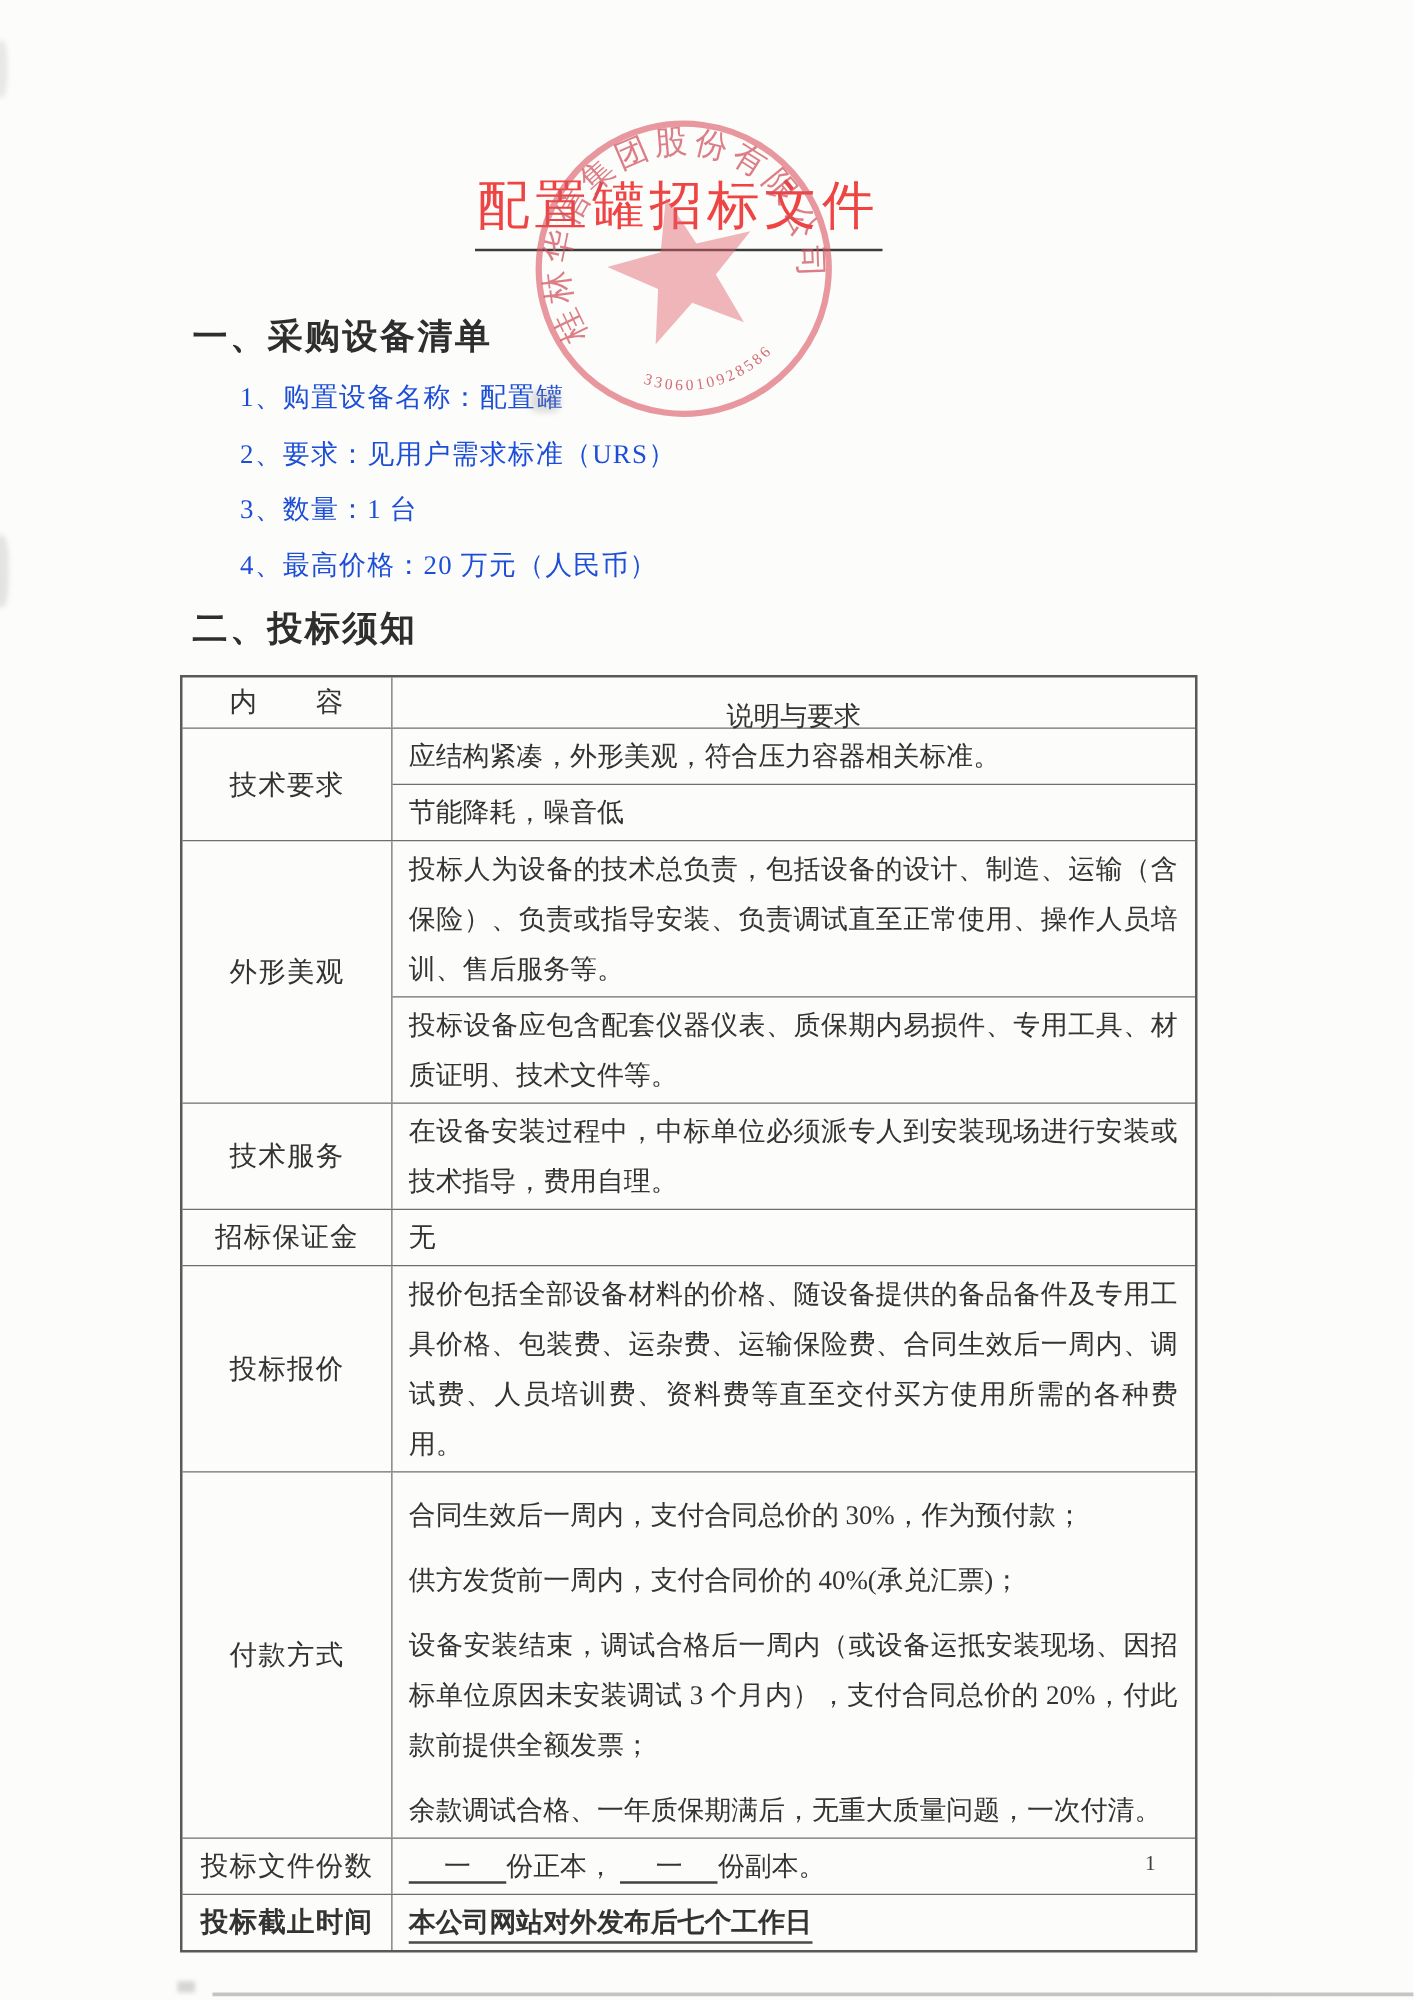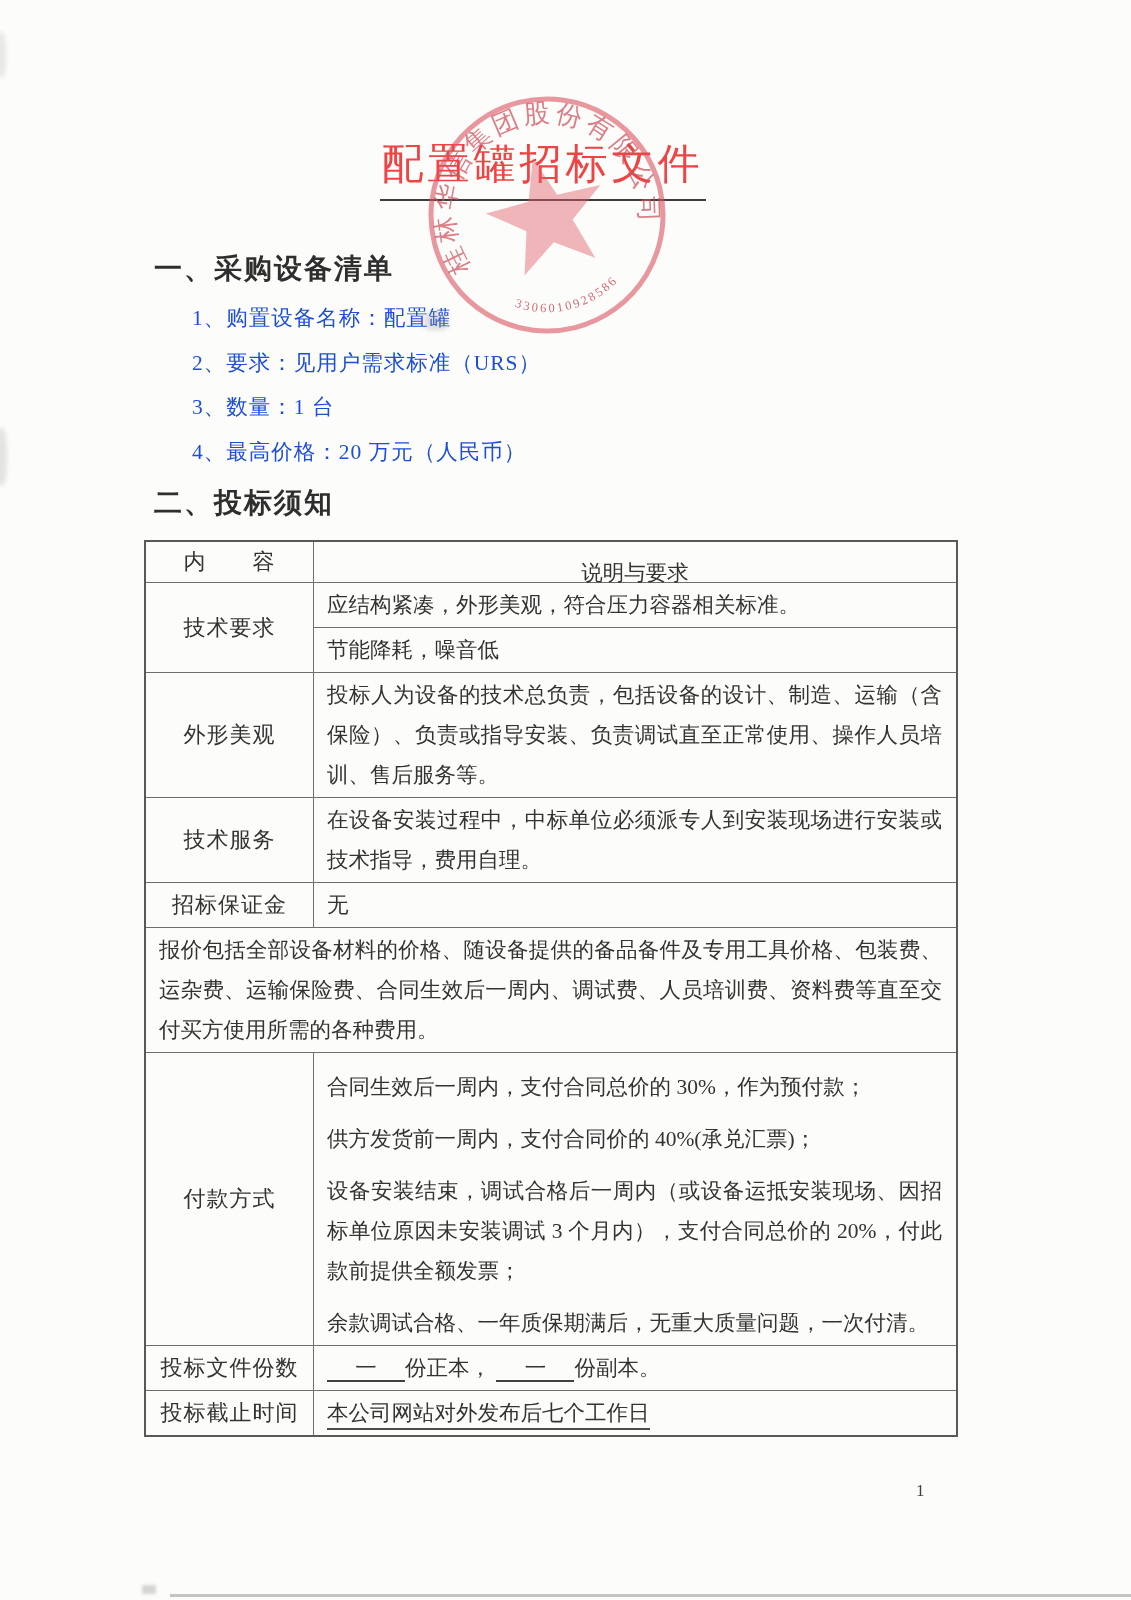--- a/index.html
+++ b/index.html
@@ -15,21 +15,21 @@
                  font-size:28px; color:#2e2e2e; letter-spacing:2px; }
   .sec1 { top:250px; } .sec2 { top:484px; }
 
   .items { position:absolute; left:192px; top:296px; font-family:"Liberation Serif",serif;
            font-size:21.5px; color:#1d4ed8; }
   .items .it { height:44.5px; line-height:44.5px; letter-spacing:1px; }
 
   .tbl { position:absolute; left:144px; top:540px; width:814px; box-sizing:border-box;
          border:2px solid #595959; font-family:"Liberation Serif",serif; font-size:21.5px; color:#333; }
   .trow { display:flex; border-bottom:1.5px solid #6e6e6e; }
-  .trow:last-child { border-bottom:none; }
+  .trow:last-child { border-bottom:none;font-weight:bold; }
   .lcell { flex:0 0 168px; width:168px; box-sizing:border-box; border-right:1.5px solid #6e6e6e;
            display:flex; align-items:center; justify-content:center; text-align:right;
            font-size:22px; letter-spacing:1px; padding:2px 4px; }
   .rcell { flex:1 1 auto; min-width:0; display:flex; flex-direction:column; justify-content:center; }
   .sub { padding:2px 14px 2px 13px; line-height:40px; text-align:justify; border-bottom:1.5px solid #6e6e6e; }
   .sub:last-child { border-bottom:none; }
   .hdr-row { height:40px; }
   .hdr-row .lcell { font-size:22px; }
   .rcell-hdr { flex:1; display:flex; align-items:center; justify-content:center;margin-top:20px; }
   .pline { line-height:40px; text-align:justify;margin-top:12px; }
@@ -96,38 +96,40 @@
       <div class="rcell">
         <div class="sub nojust">应结构紧凑，外形美观，符合压力容器相关标准。</div>
         <div class="sub nojust">节能降耗，噪音低</div>
       </div>
     </div>
 
     <div class="trow">
       <div class="lcell">外形美观</div>
       <div class="rcell">
         <div class="sub">投标人为设备的技术总负责，包括设备的设计、制造、运输（含保险）、负责或指导安装、负责调试直至正常使用、操作人员培训、售后服务等。</div>
+        <div class="sub">投标设备应包含配套仪器仪表、质保期内易损件、专用工具、材质证明、技术文件等。</div>
       </div>
     </div>
 
     <div class="trow">
       <div class="lcell">技术服务</div>
       <div class="rcell">
         <div class="sub">在设备安装过程中，中标单位必须派专人到安装现场进行安装或技术指导，费用自理。</div>
       </div>
     </div>
 
     <div class="trow">
       <div class="lcell">招标保证金</div>
       <div class="rcell">
         <div class="sub nojust">无</div>
       </div>
     </div>
 
     <div class="trow">
+      <div class="lcell">投标报价</div>
       <div class="rcell">
         <div class="sub">报价包括全部设备材料的价格、随设备提供的备品备件及专用工具价格、包装费、运杂费、运输保险费、合同生效后一周内、调试费、人员培训费、资料费等直至交付买方使用所需的各种费用。</div>
       </div>
     </div>
 
     <div class="trow">
       <div class="lcell">付款方式</div>
       <div class="rcell">
         <div class="sub">
           <div class="pline">合同生效后一周内，支付合同总价的 30%，作为预付款；</div>

